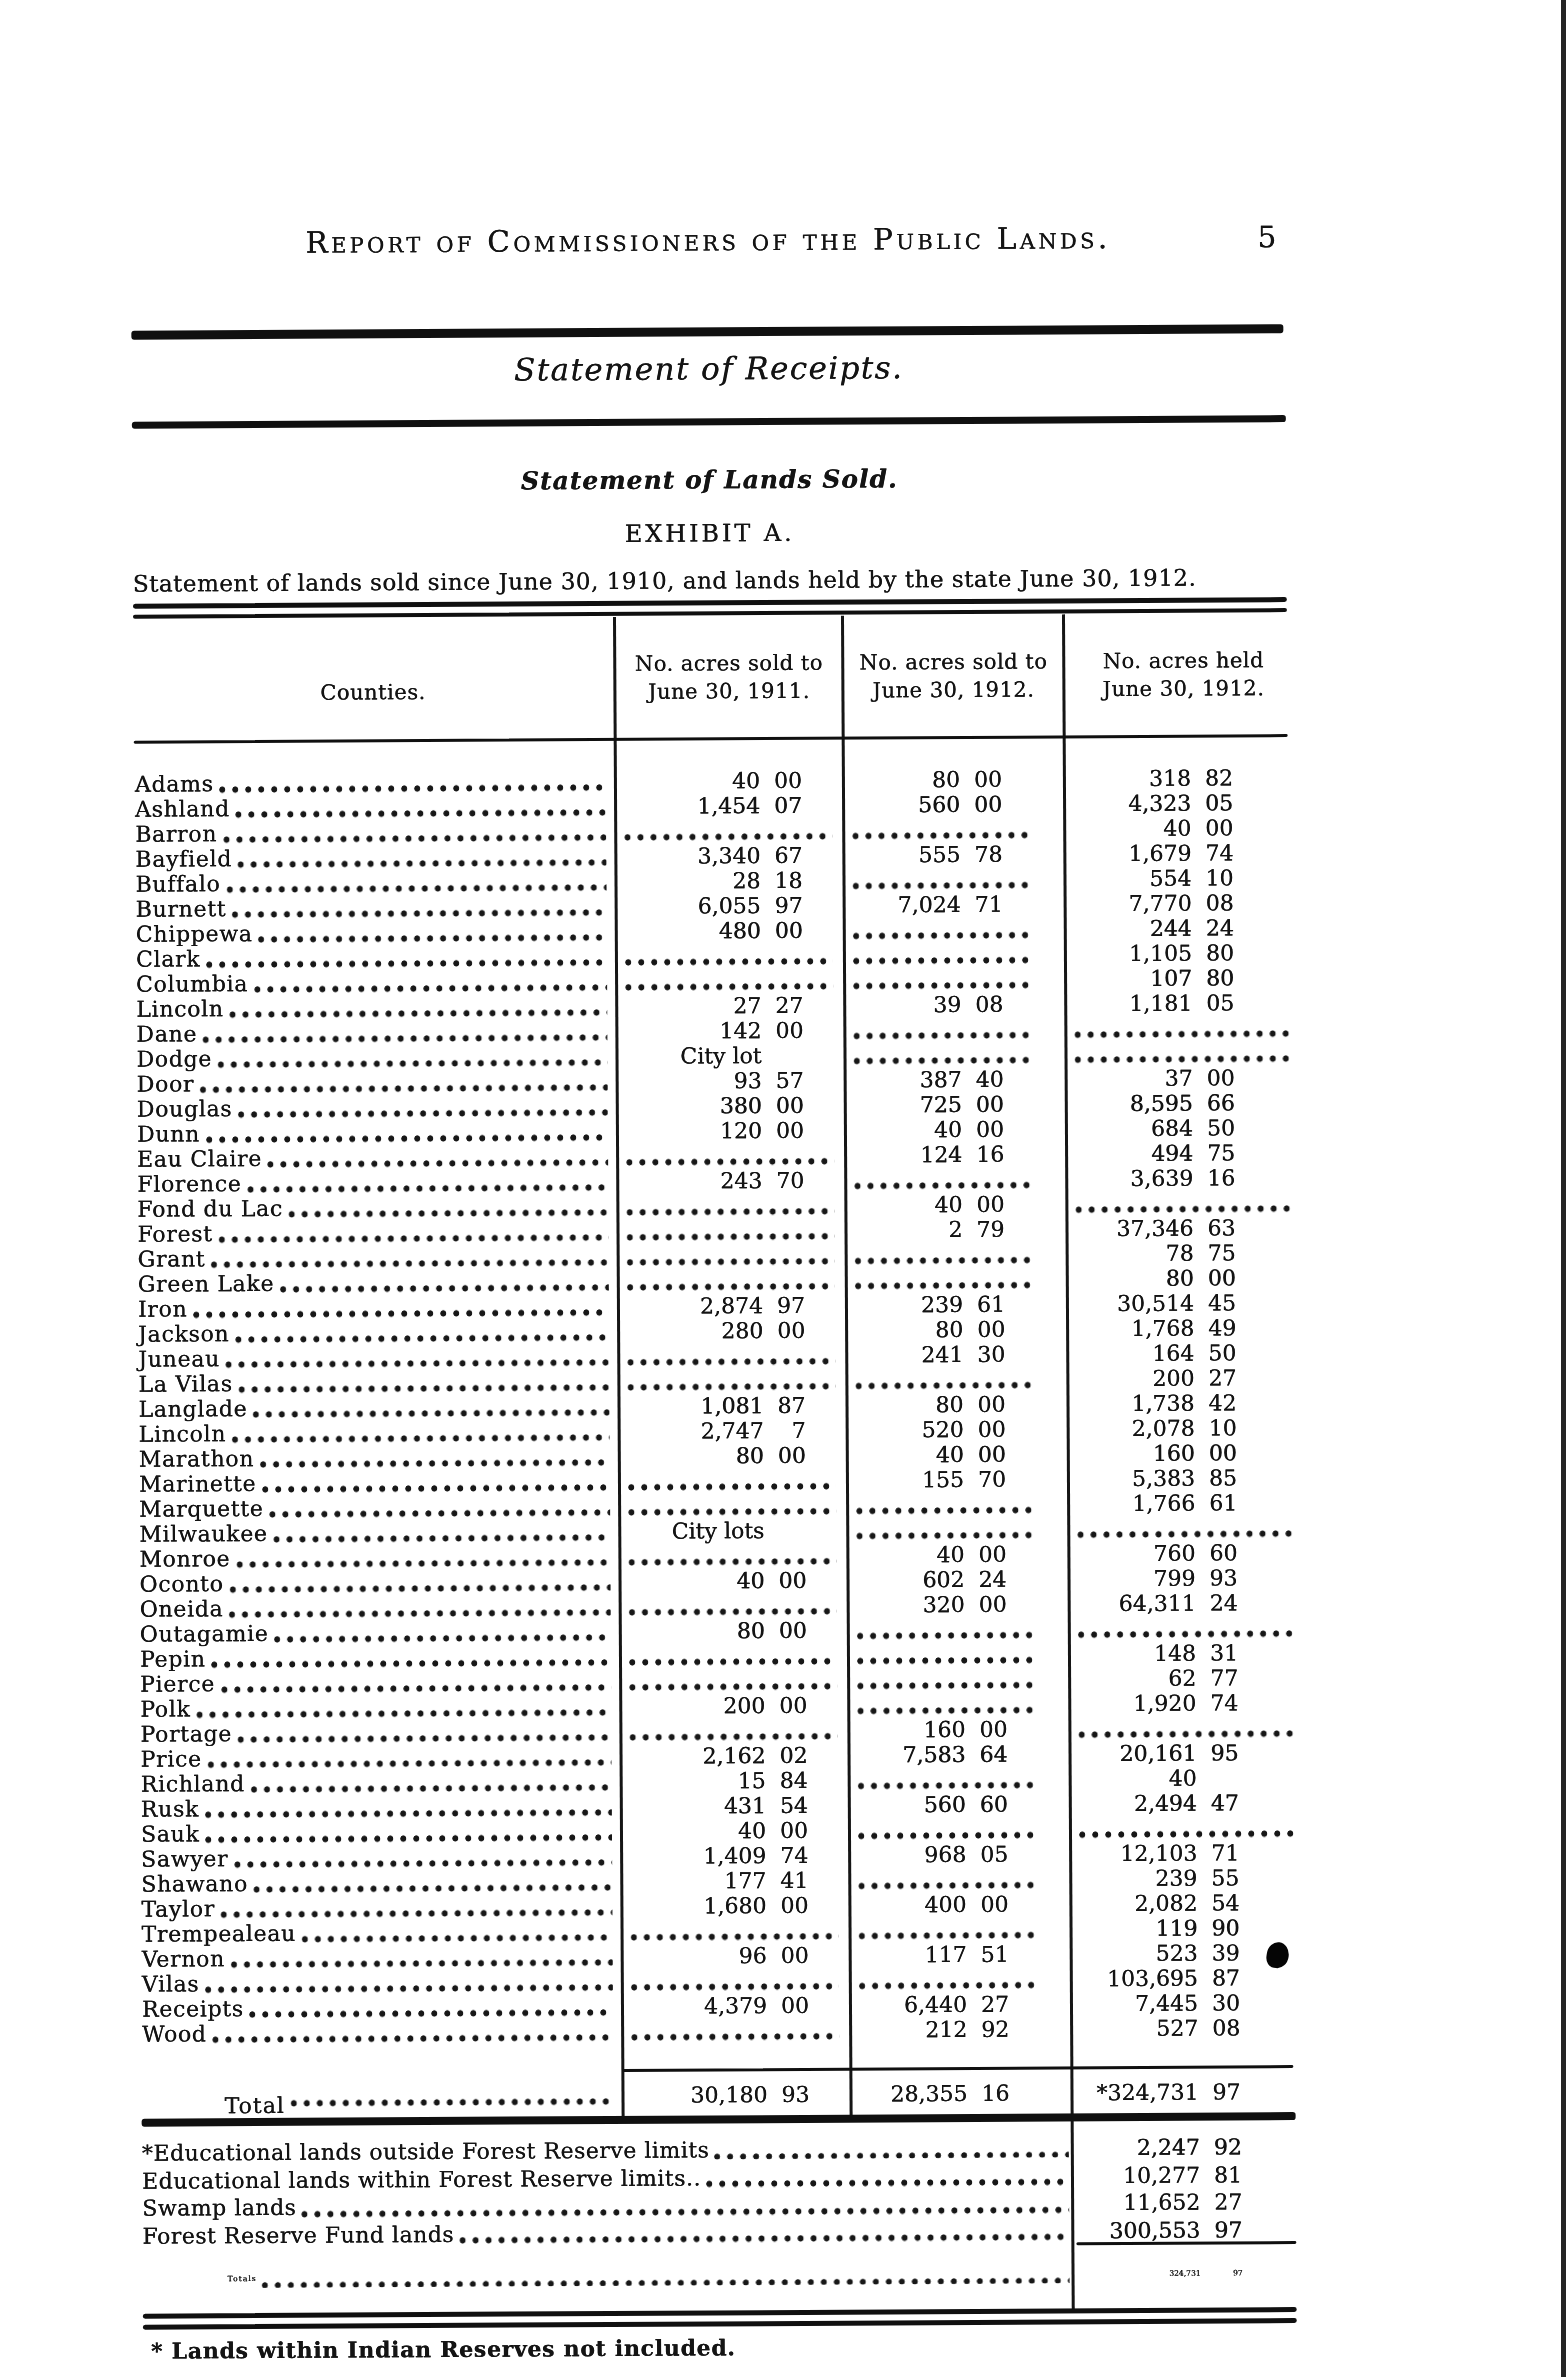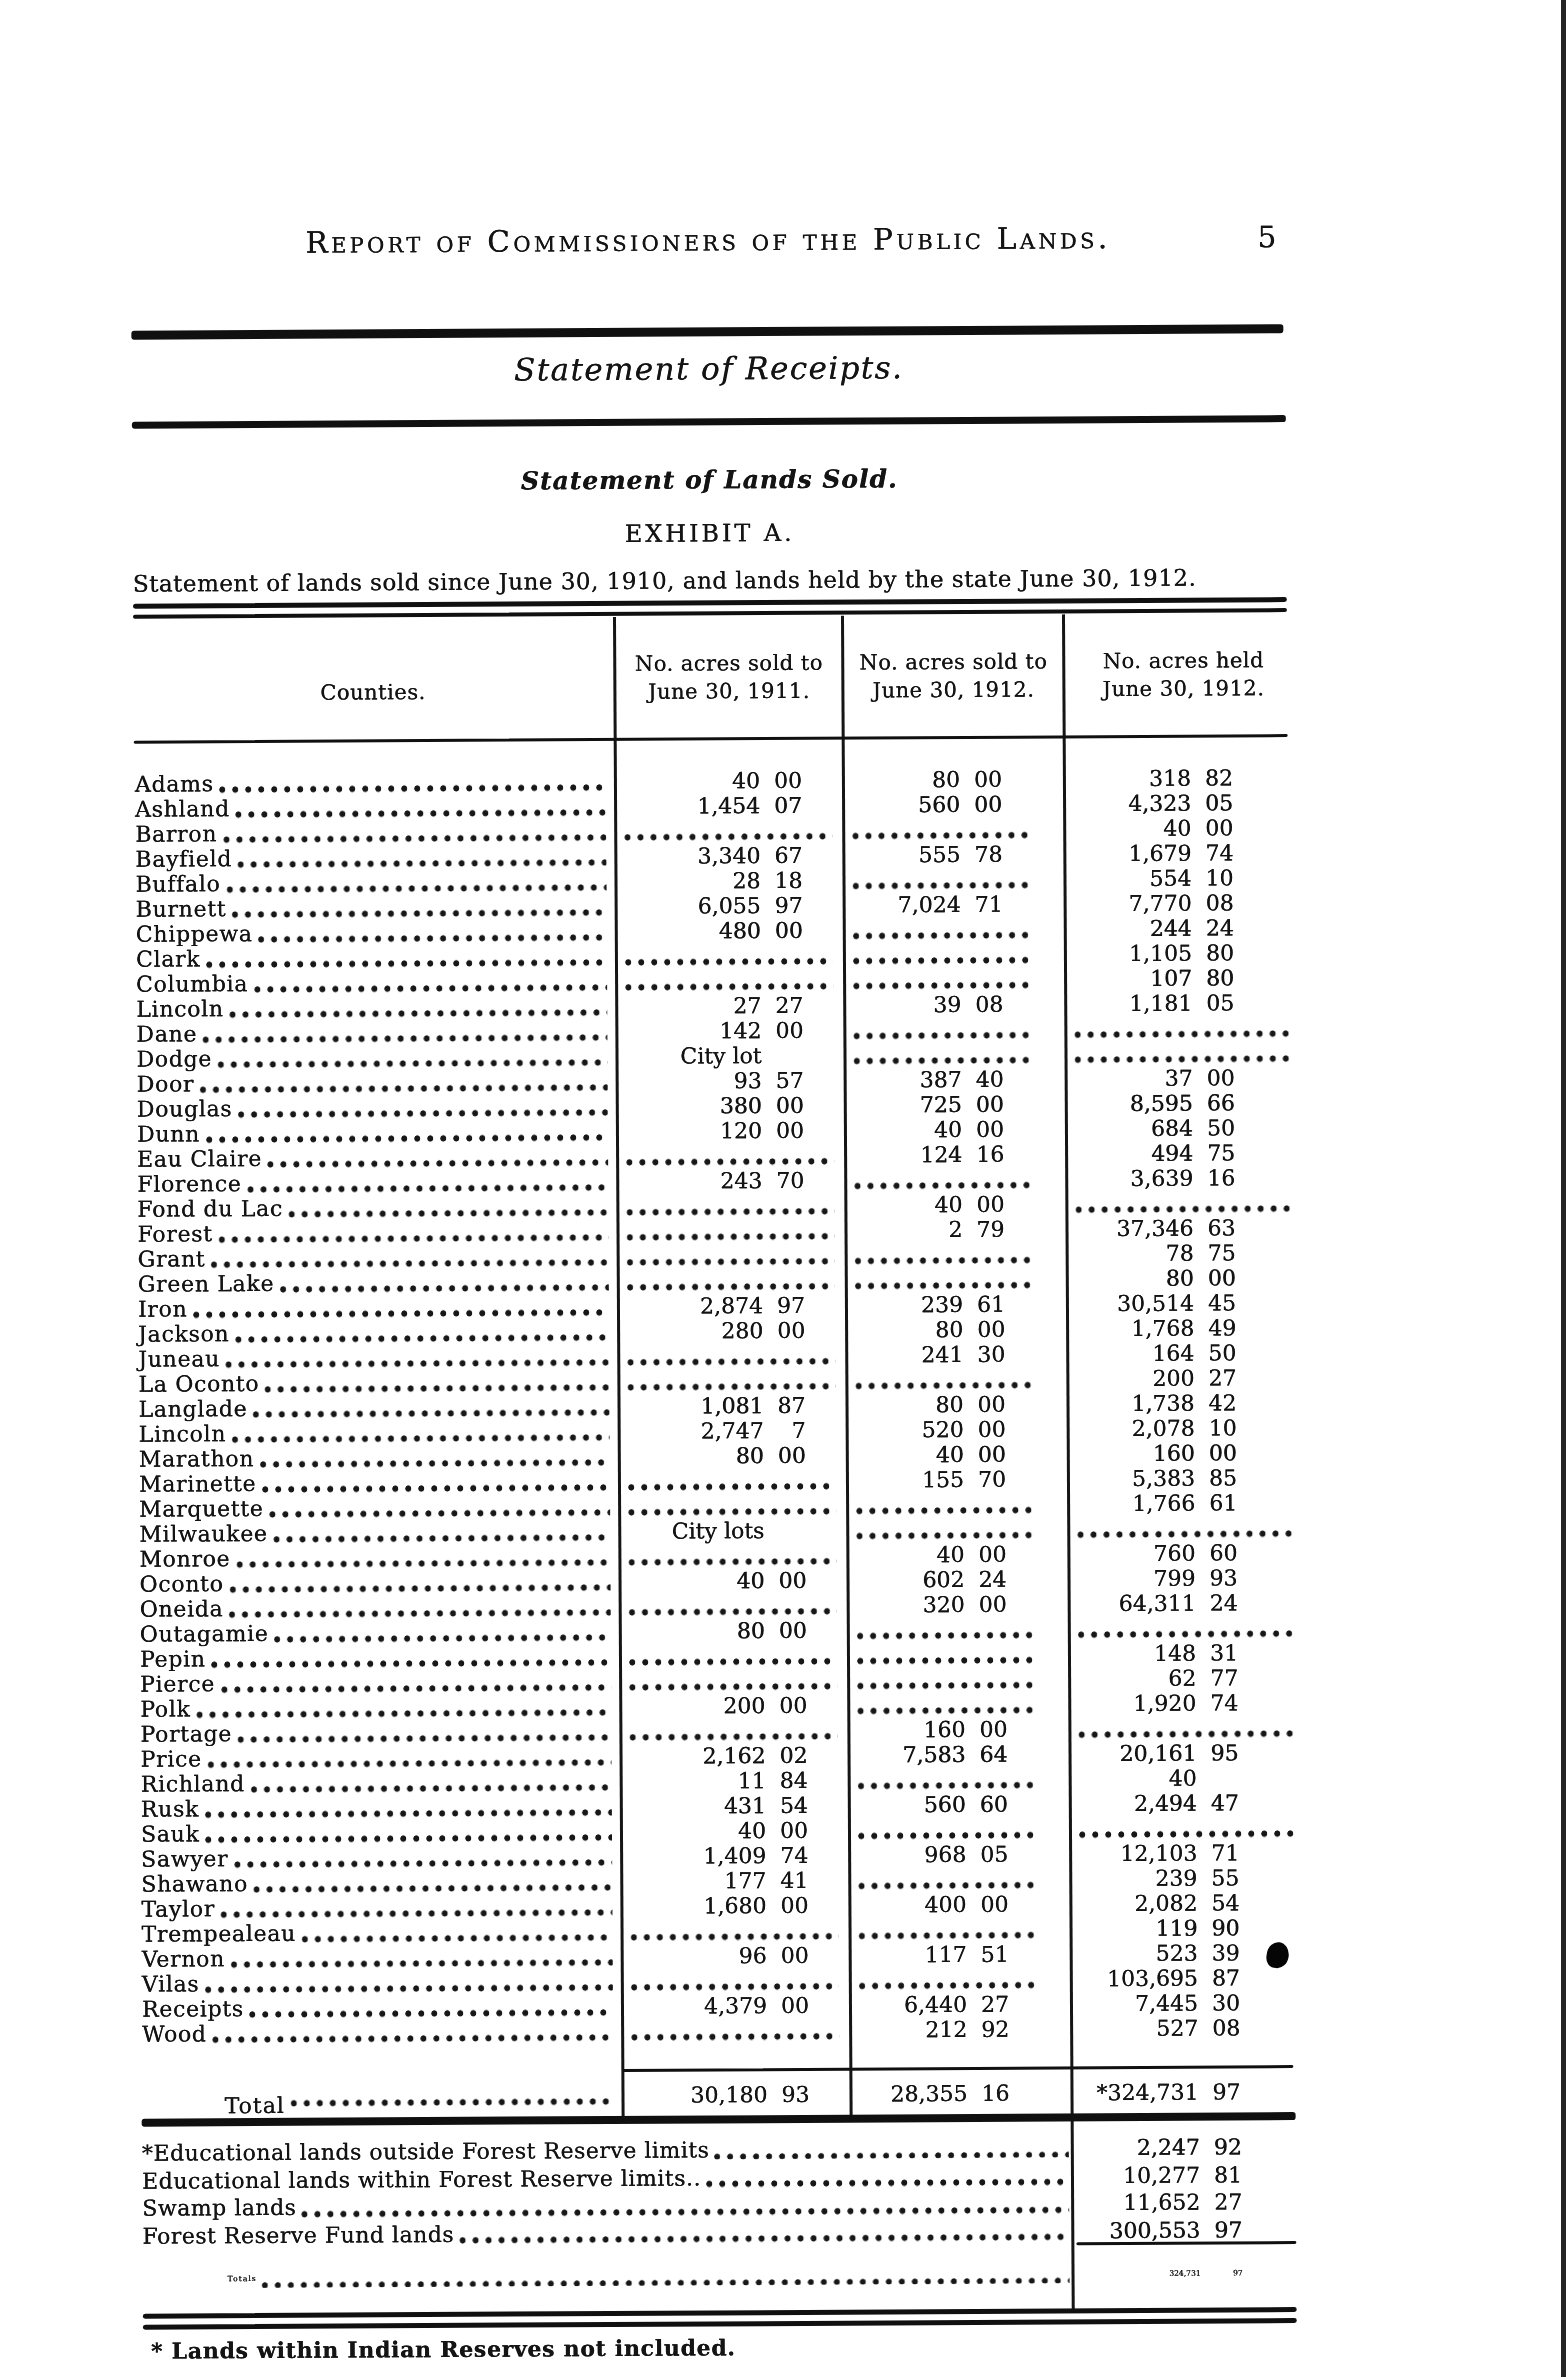--- a/index.html
+++ b/index.html
@@ -622,21 +622,21 @@
           </div>
           <div class="c4">
             <div class="amt">
               <span class="main">164</span>
               <span class="cents">50</span>
             </div>
           </div>
         </div>
         <div class="trow">
           <div class="c1">
-            <span class="cname">La Oconto</span>
+            <span class="cname">La Vilas</span>
             <div class="dots"></div>
           </div>
           <div class="c2">
             <div class="dots"></div>
           </div>
           <div class="c3">
             <div class="dots"></div>
           </div>
           <div class="c4">
             <div class="amt">
@@ -957,21 +957,21 @@
             </div>
           </div>
         </div>
         <div class="trow">
           <div class="c1">
             <span class="cname">Richland</span>
             <div class="dots"></div>
           </div>
           <div class="c2">
             <div class="amt">
-              <span class="main">11</span>
+              <span class="main">15</span>
               <span class="cents">84</span>
             </div>
           </div>
           <div class="c3">
             <div class="dots"></div>
           </div>
           <div class="c4">
             <div class="amt">
               <span class="main">40</span>
               <span class="cents"></span>

